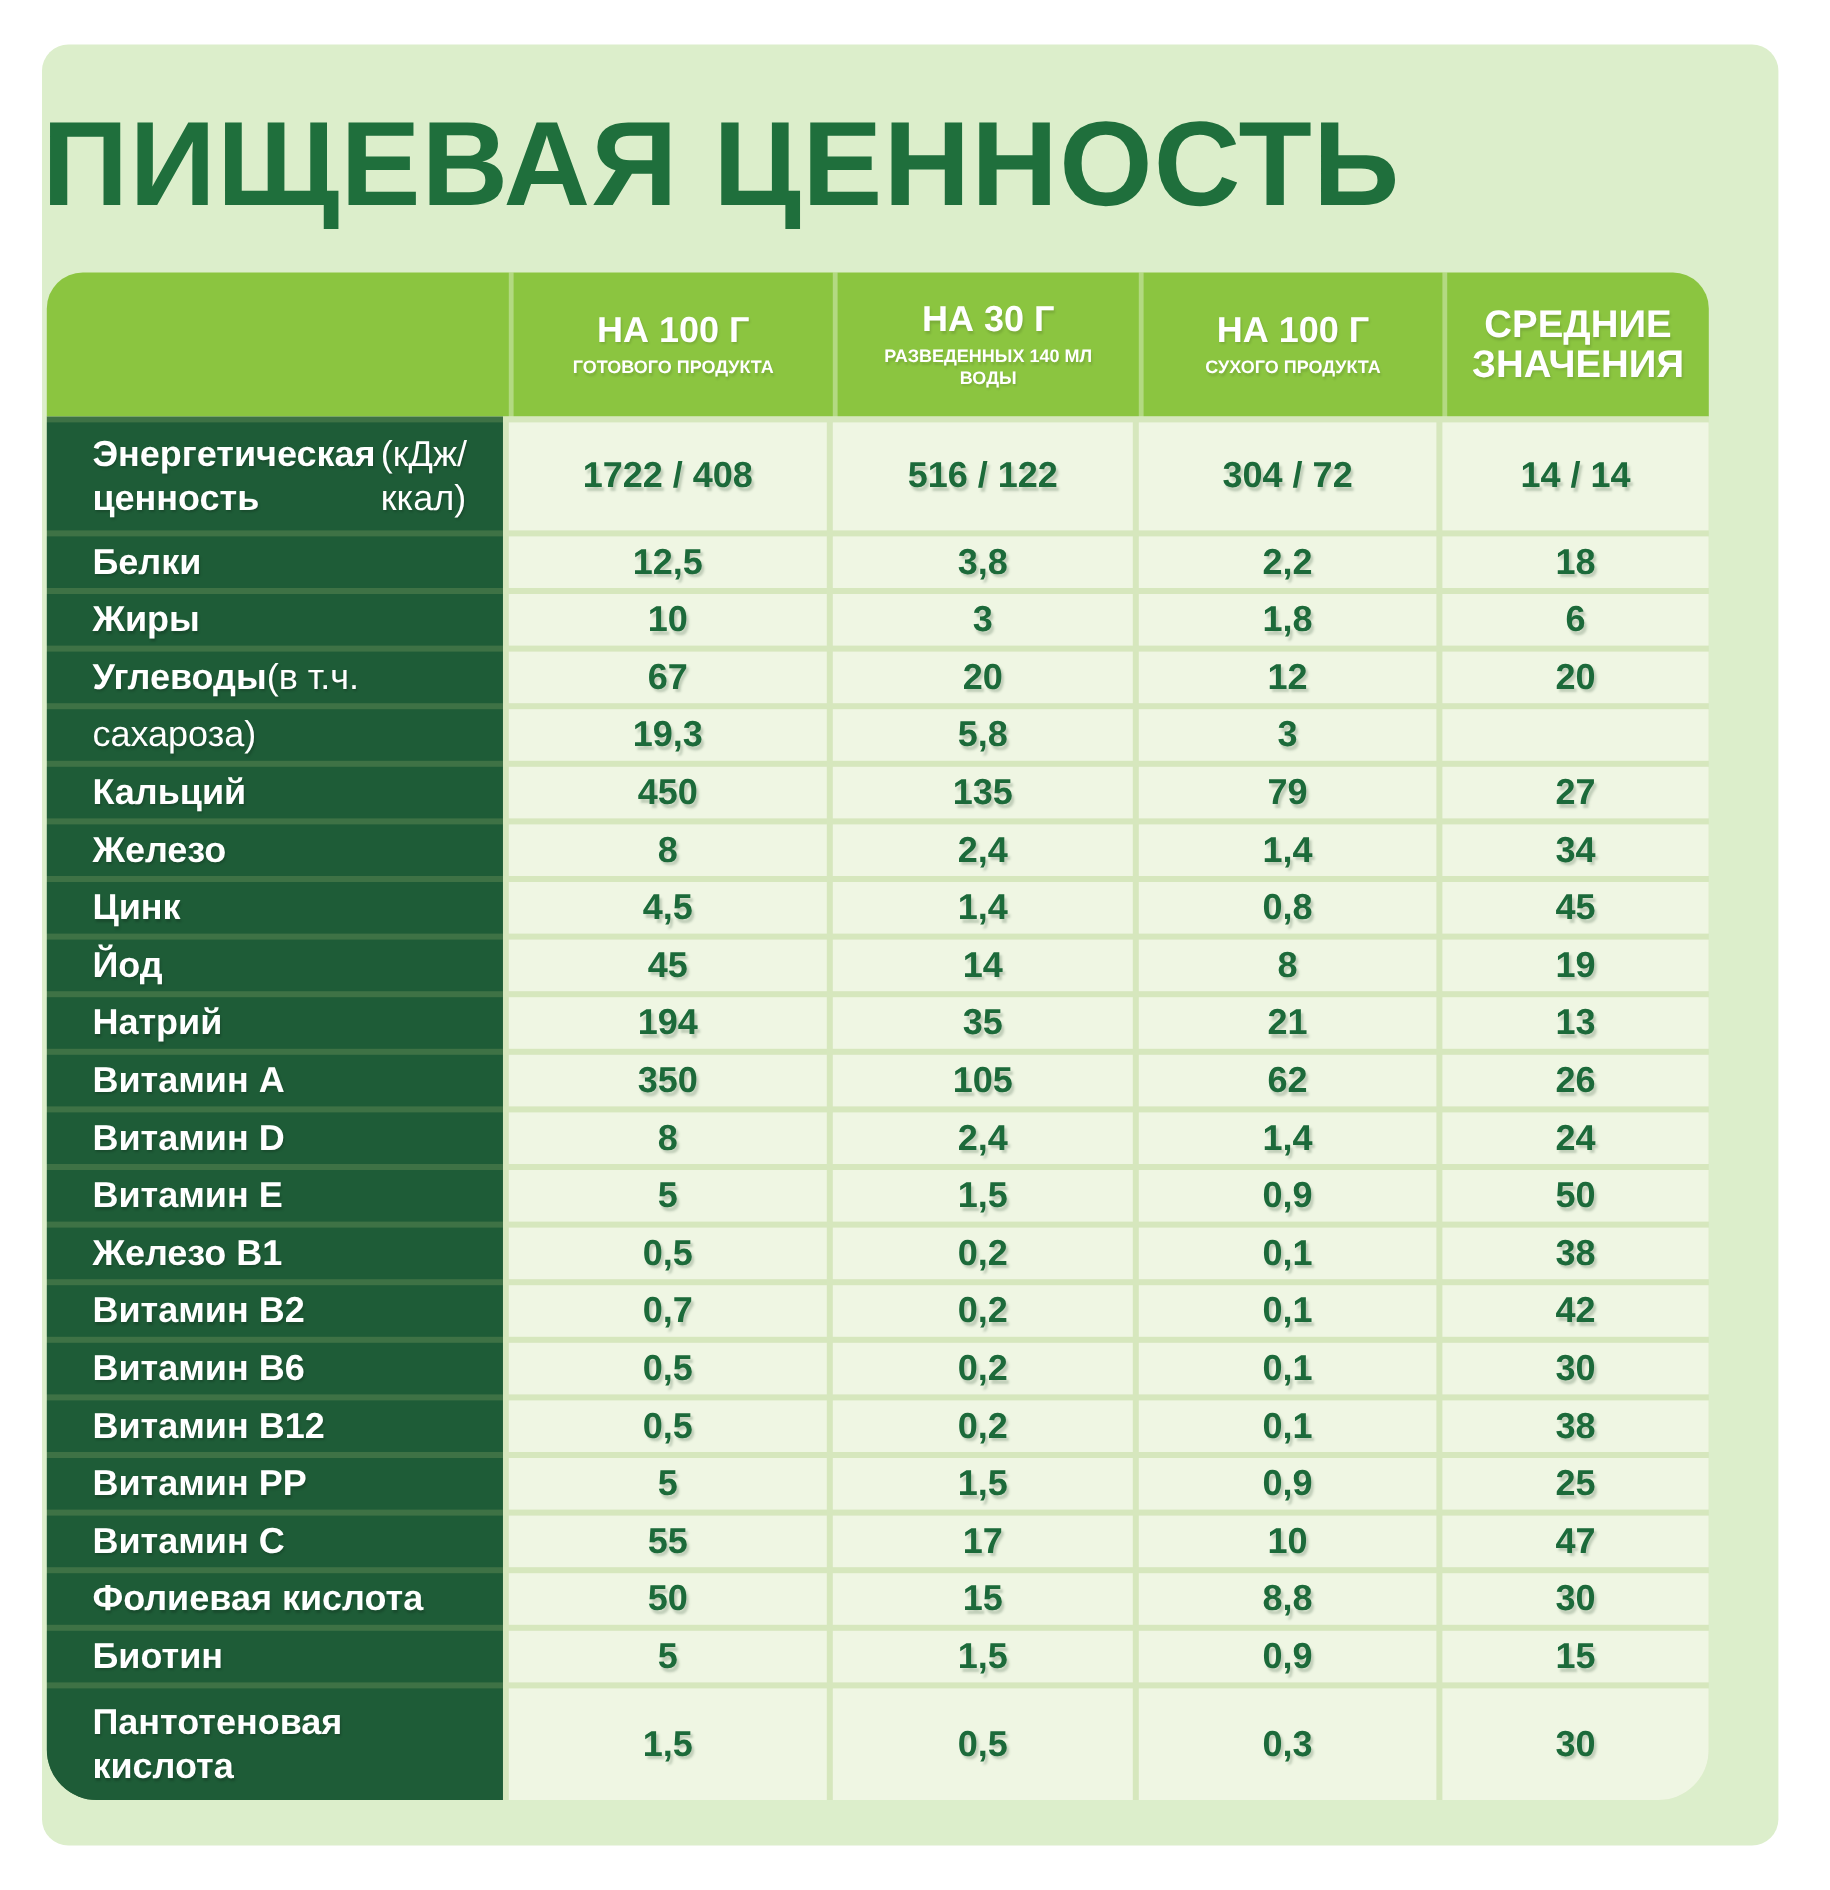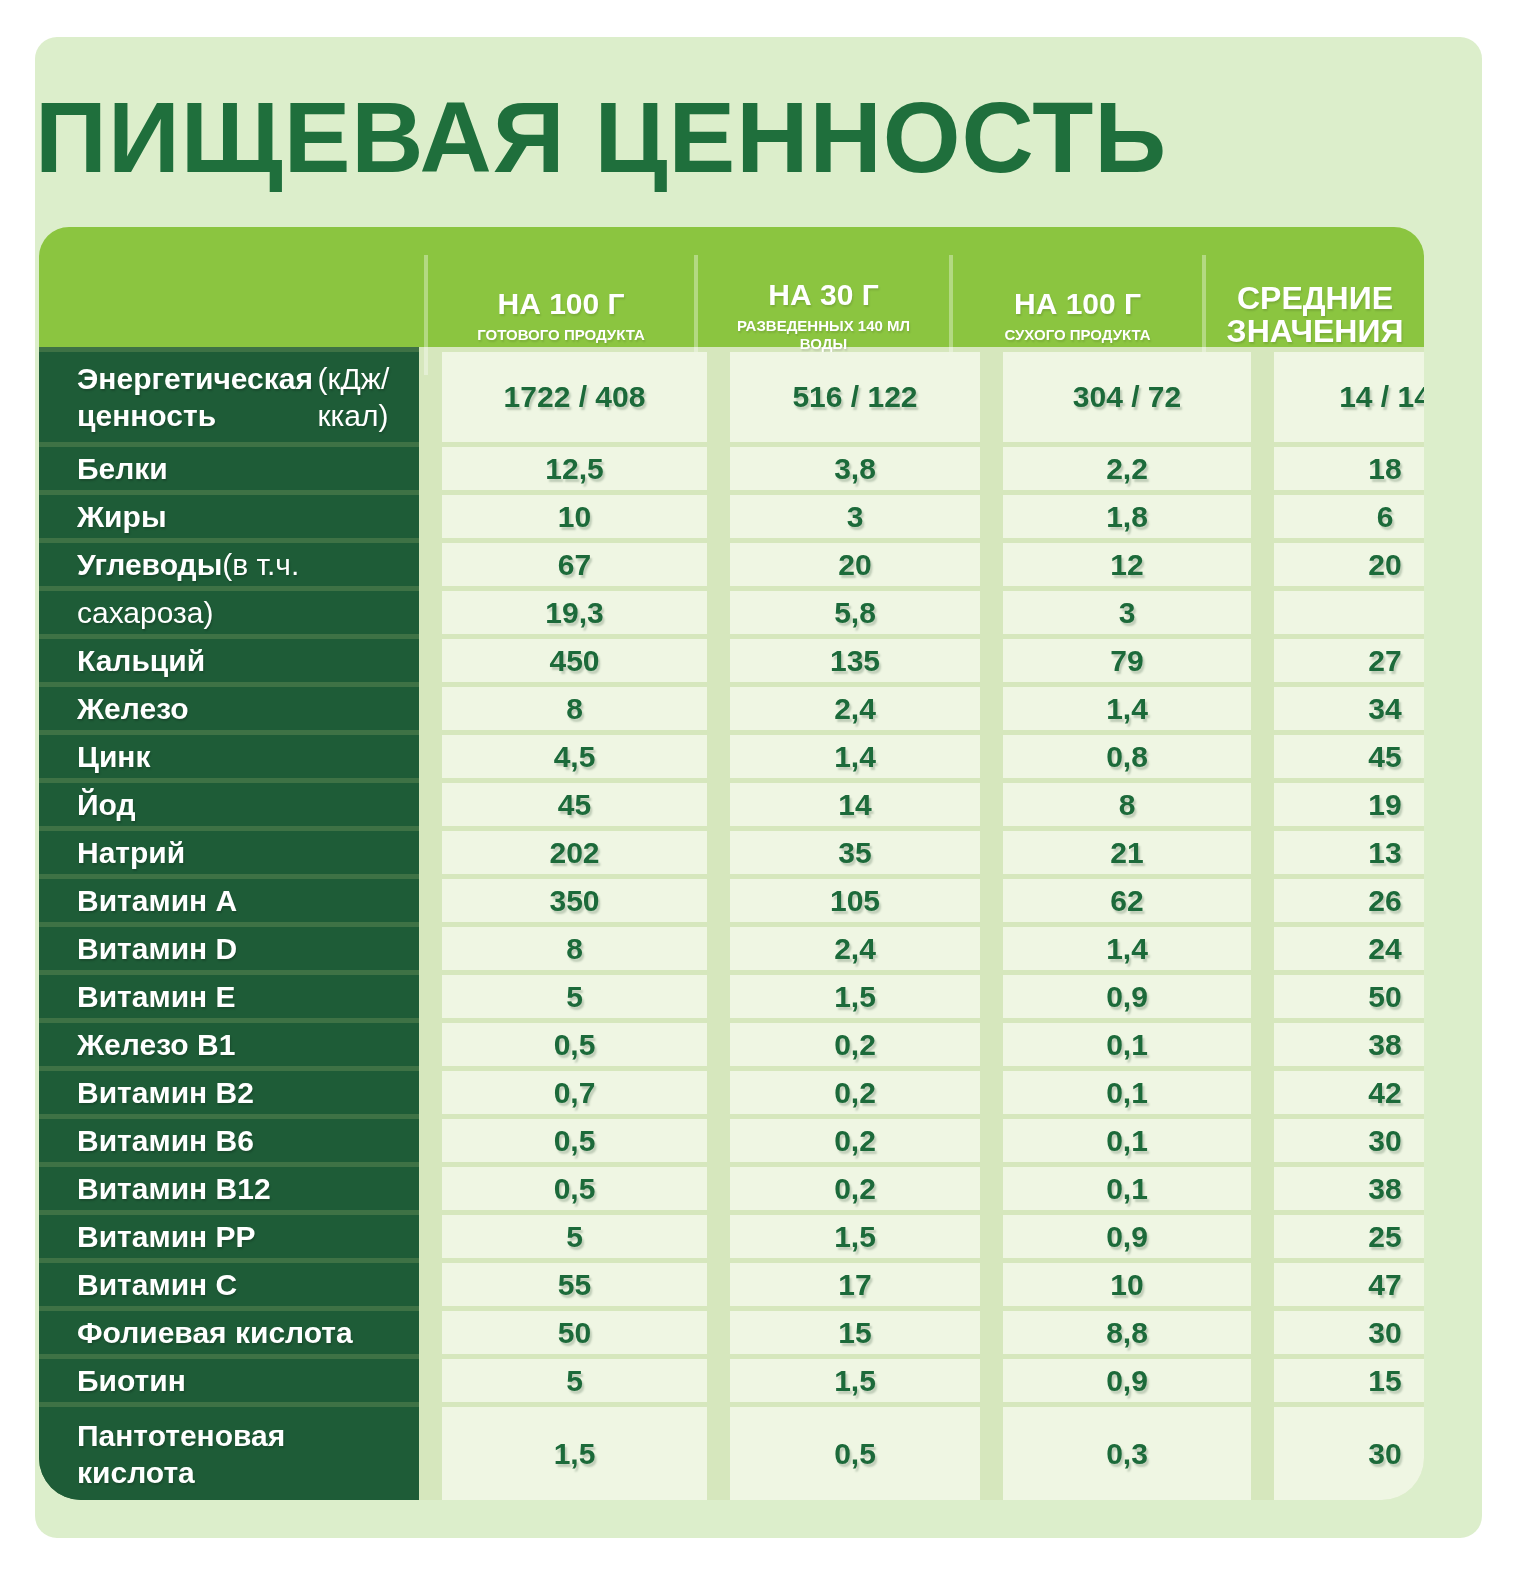--- a/index.html
+++ b/index.html
@@ -54,21 +54,20 @@
   .th {
     display: flex;
     flex-direction: column;
     justify-content: center;
     align-items: center;
     text-align: center;
     color: #ffffff;
     box-sizing: border-box;
     height: 100%;
     text-shadow: 1px 2px 2px rgba(0,0,0,0.12);
-    margin-top: 28px;
   }
   .th.sep {
     border-left: 4px solid rgba(255,255,255,0.35);
   }
   .th-title {
     font-size: 30px;
     font-weight: bold;
     line-height: 34px;
   }
   .th-sub {
@@ -85,21 +84,21 @@
   }
   .tbody {
     padding-top: 5px;
     background: linear-gradient(90deg, #3e7245 0px, #3e7245 380px, #d6e7bd 380px);
     border-radius: 0 0 42px 42px;
     overflow: hidden;
   }
   .tr {
     display: grid;
     grid-template-columns: 380px 265px 250px 248px 222px;
-    column-gap: 23px;
+    column-gap: 5px;
     height: 43px;
     margin-bottom: 5px;
     border-radius: 25px;
   }
   .tr.row-energy { height: 90px; }
   .tr.row-last  { height: 93px; margin-bottom: 0; }
   .td-label {
     background: #1e5c37;
     color: #ffffff;
     display: flex;
@@ -242,21 +241,21 @@
     <div class="td">45</div>
     <div class="td">14</div>
     <div class="td">8</div>
     <div class="td">19</div>
   </div>
           <div class="tr">
     <div class="td-label">
               <span>Натрий</span>
               <span class="note"></span>
             </div>
-    <div class="td">202</div>
+    <div class="td">194</div>
     <div class="td">35</div>
     <div class="td">21</div>
     <div class="td">13</div>
   </div>
           <div class="tr">
     <div class="td-label">
               <span>Витамин А</span>
               <span class="note"></span>
             </div>
     <div class="td">350</div>

